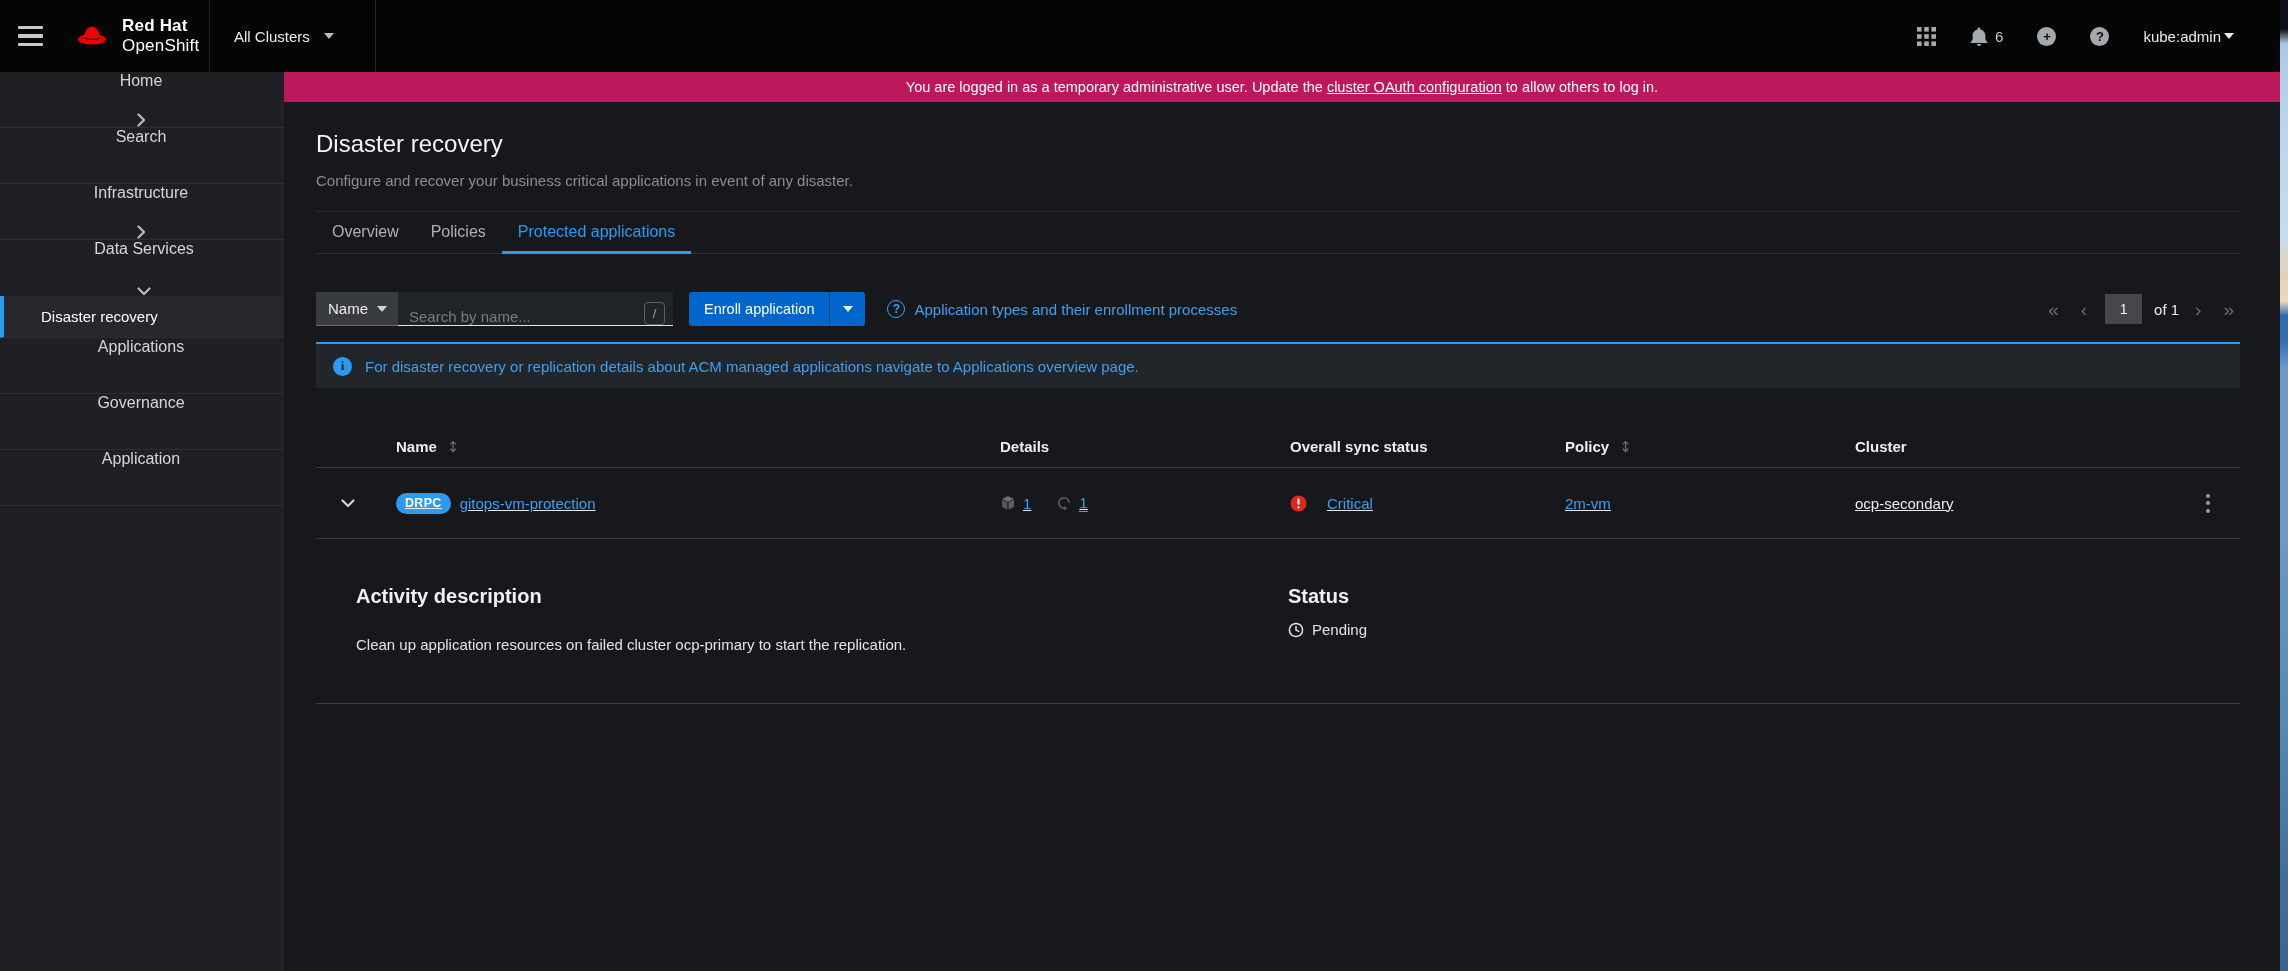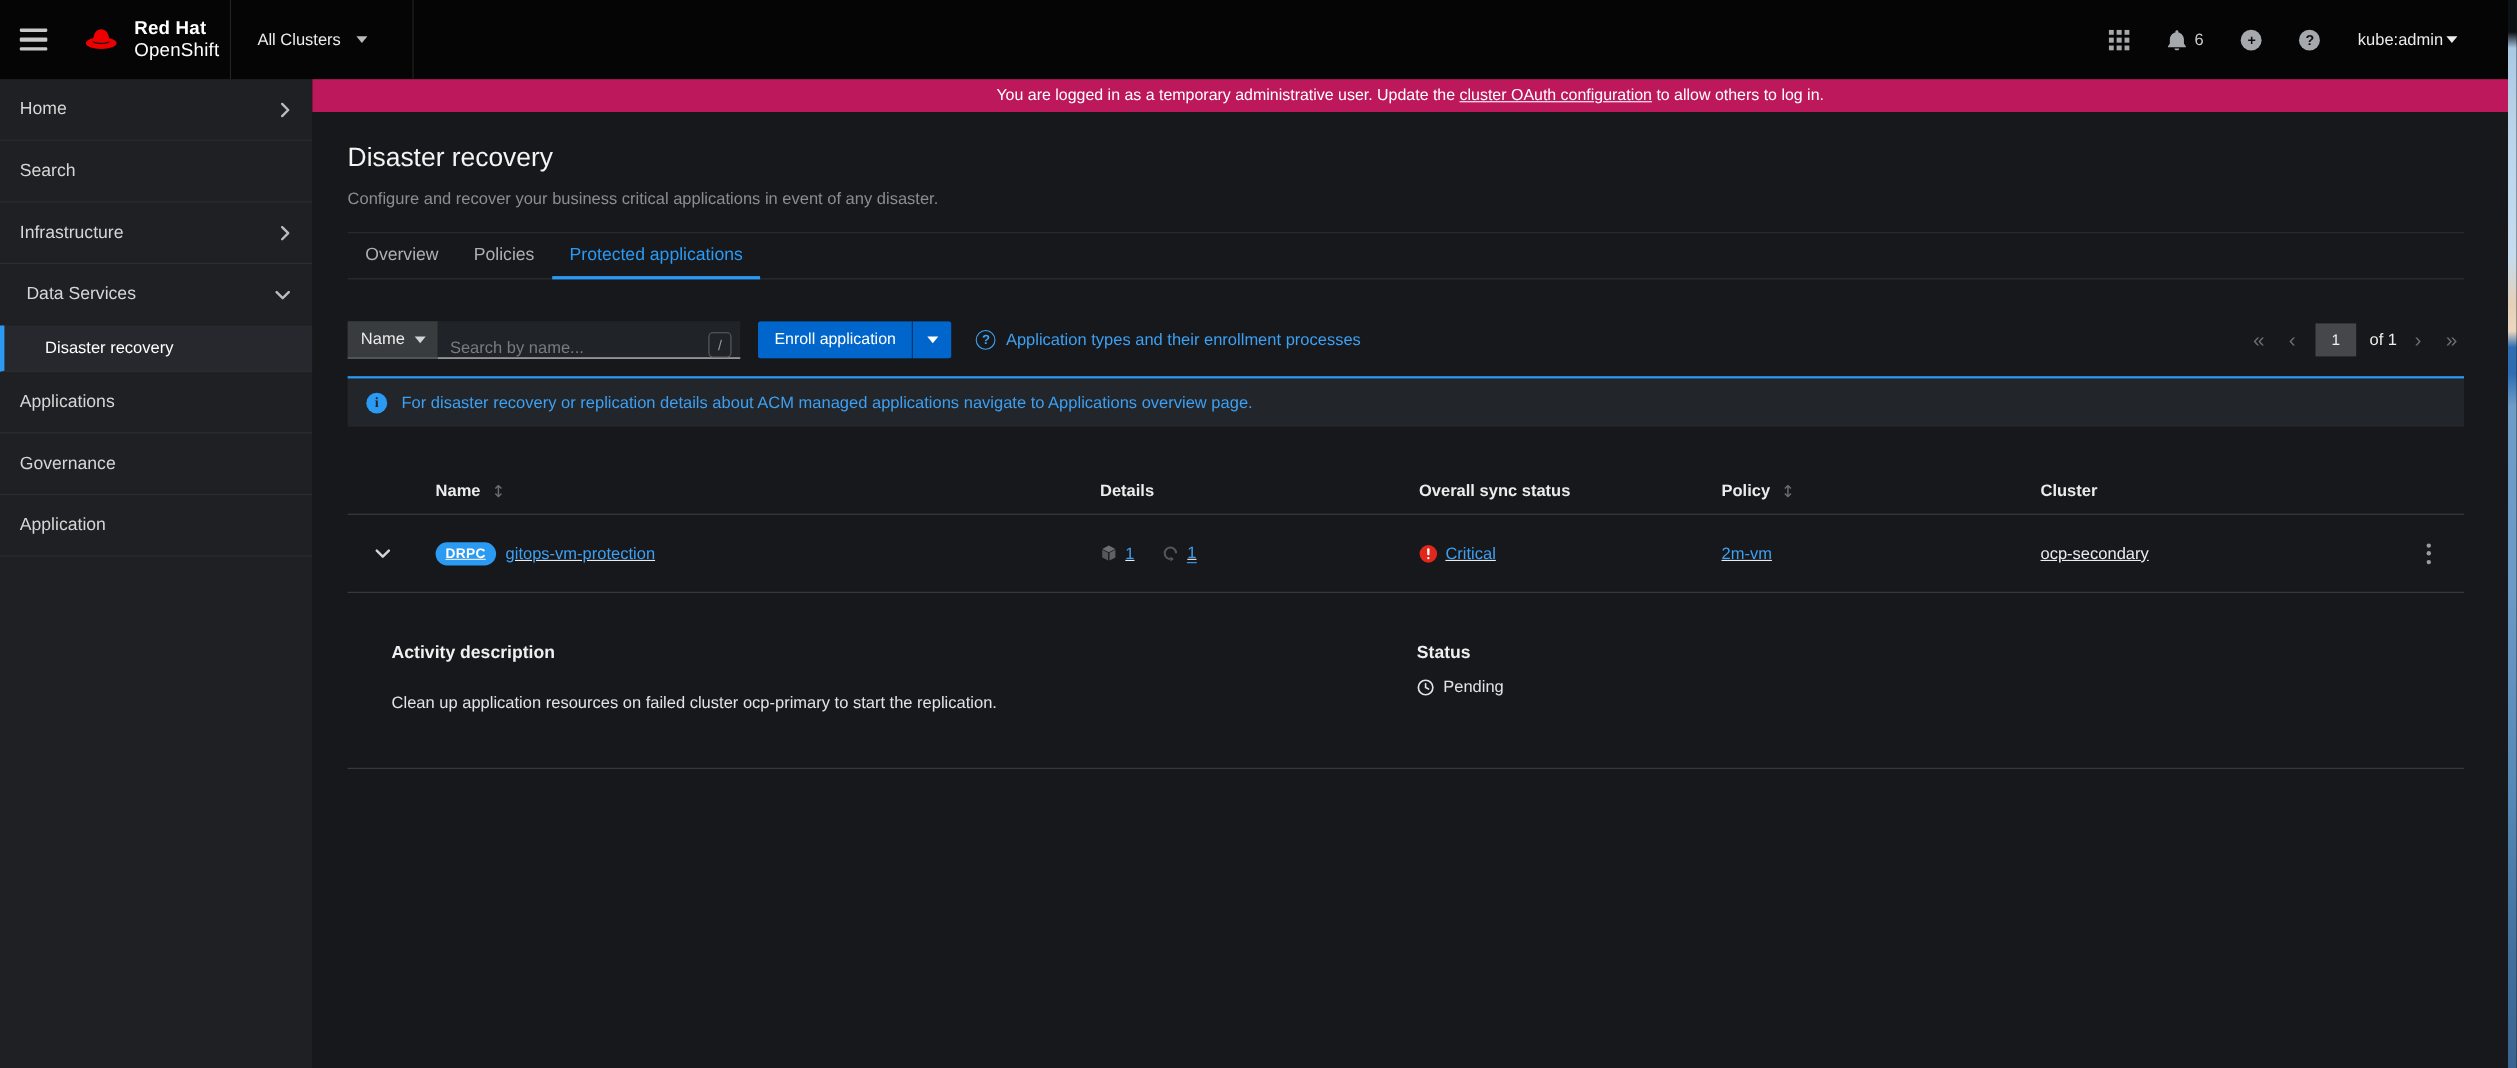--- a/index.html
+++ b/index.html
@@ -25,21 +25,21 @@
   .mast-right { margin-left:auto; display:flex; align-items:center; gap:34px; padding-right:46px; }
   .util { display:flex; align-items:center; gap:7px; color:#c9cbcd; cursor:pointer; background:none; border:none; font-size:15px; font-family:inherit; }
   .solid-circle { width:19px; height:19px; border-radius:50%; background:#a6a9ac; color:#0b0d0f; display:flex; align-items:center; justify-content:center; font-size:13px; font-weight:700; line-height:1; }
   .user-menu { display:flex; align-items:center; gap:3px; color:#ececec; font-size:15px; cursor:pointer; }
 
   
   .body { display:flex; flex:1; min-height:0; }
 
   
   .sidebar { width:284px; background:#1e2023; flex-shrink:0; display:flex; flex-direction:column; }
-  .nav-item { height:56px; display:flex; align-items:center; padding:0 20px 0 18px; border-bottom:1px solid #2c2e32; color:#d6d6d6; font-size:16px; cursor:pointer; }
+  .nav-item { height:56px; display:flex; align-items:center; padding:0 20px 0 18px; border-bottom:1px solid #2c2e32; color:#d6d6d6; font-size:16px; cursor:pointer;flex-direction:column; }
   .nav-item.no-border { border-bottom:none;padding-left:24px; }
   .nav-item .lbl { flex:1; }
   .nav-subitem { height:42px; display:flex; align-items:center; background:#26282d; border-left:4px solid #2b9af3; padding-left:37px; color:#fff; font-size:15px; cursor:pointer; border-bottom:1px solid #2c2e32; }
   .chev { flex-shrink:0; }
 
   
   .main { flex:1; display:flex; flex-direction:column; min-width:0; }
   .banner { height:30px; background:#be185d; color:#fff; font-size:14.5px; display:flex; align-items:center; justify-content:center; flex-shrink:0; }
   .banner a { color:#fff; text-decoration:underline; cursor:pointer; }
   .content { flex:1; background:#17181b; padding:28px 40px 0 32px; overflow:hidden; }
@@ -86,27 +86,27 @@
   .sort-icon { color:#6a6e73; font-size:15px; font-weight:400; font-family:"DejaVu Sans",sans-serif; cursor:pointer; }
   .trow { height:71px; border-bottom:1px solid #3a3d41; }
   .td { padding-left:16px; font-size:15px; color:#ececec; display:flex; align-items:center;text-decoration:underline; }
   .expand-btn { width:100%; display:flex; justify-content:center; background:none; border:none; cursor:pointer; }
   .badge { background:#2b9af3; color:#fff; font-size:12.5px; font-weight:700; padding:3px 9px 4px; border-radius:12px; letter-spacing:.3px; }
   a.cell-link { color:#3da0f2; text-decoration:none; cursor:pointer; }
   .name-cell { gap:9px; }
   .details-cell { gap:7px; }
   .details-group2 { display:flex; align-items:center; gap:7px; margin-left:18px; }
   .count-underline { border-bottom:1px solid #3da0f2; }
-  .sync-cell { gap:7px;text-align:right; }
+  .sync-cell { gap:20px;text-align:right; }
   .kebab { width:100%; display:flex; flex-direction:column; align-items:center; gap:3.5px; background:none; border:none; cursor:pointer; padding:6px 0; }
   .kebab i { width:4px; height:4px; border-radius:50%; background:#9a9da0; }
 
   .expanded { position:relative; padding:46px 0 50px; border-bottom:1px solid #3a3d41; }
   .exp-activity { margin-left:40px; max-width:880px; }
-  .exp-h { color:#f0f0f0; font-size:16px; font-weight:700; }
+  .exp-h { color:#f0f0f0; font-size:20px; font-weight:700; }
   .exp-p { color:#e2e3e5; font-size:15px; margin-top:28px; }
   .exp-status { position:absolute; left:972px; top:46px; }
   .status-val { display:flex; align-items:center; gap:8px; margin-top:13px; color:#e2e3e5; font-size:15px; }
 
   svg { display:block; }
 </style>
 </head>
 <body>
 
 <div class="app">

